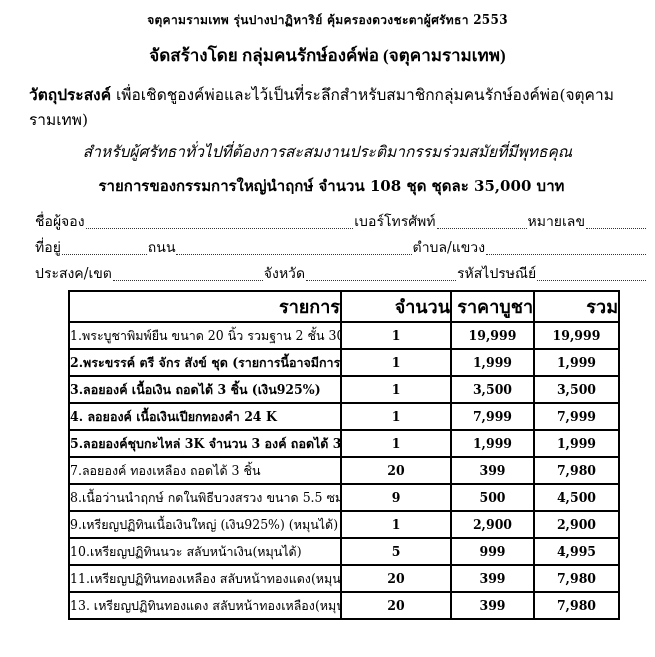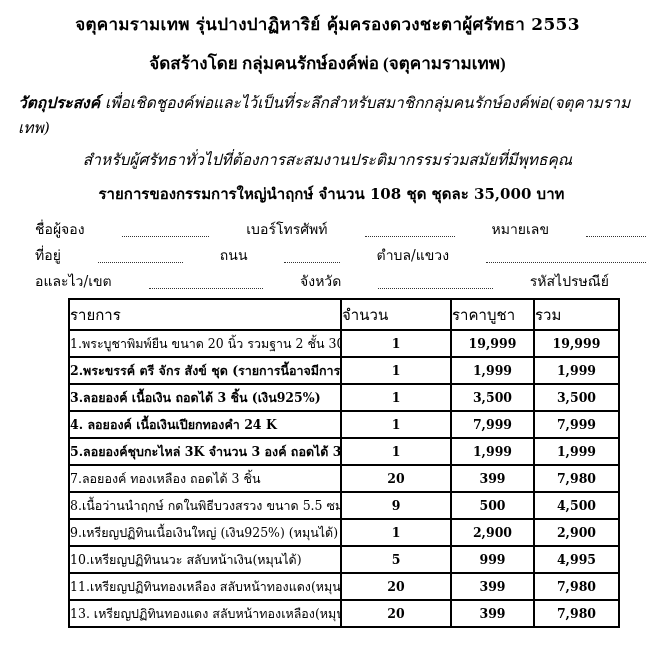--- a/index.html
+++ b/index.html
@@ -8,34 +8,33 @@
     width: 655px;
     height: 657px;
     background: #ffffff;
     color: #000;
     font-family: "DejaVu Serif", "Liberation Serif", serif;
     overflow: hidden;
   }
   .center { text-align: center; }
   .b { font-weight: bold; }
 
-  .title1 { padding-top: 10px; font-size: 17px; font-weight: bold; letter-spacing: .3px; }
+  .title1 { padding-top: 10px; font-size: 12px; font-weight: bold; letter-spacing: .3px; }
   .title2 { margin-top: 12px; font-size: 17px; font-weight: bold; font-family: Liberation Serif, serif; }
-  .purpose { margin-top: 14px; font-size: 15.5px; padding: 0 18px; font-style: italic; }
+  .purpose { margin-top: 14px; font-size: 15.5px; padding: 0 29px; }
   .purpose-2 { margin-top: 7px; font-size: 15.5px; font-style: italic; }
   .set-info { margin-top: 10px; font-size: 15px; font-weight: bold; padding-left: 8px; }
 
   .form-block { margin: 8px 8px 0 35px; }
   .frow {
     display: flex;
     align-items: flex-end;
     font-size: 14px;
     height: 26px;
     white-space: nowrap;
-    gap: 36px;
   }
   .dots {
     border-bottom: 1.5px dotted #333;
     margin: 0 1px 3px 1px;
     height: 10px;
   }
   .grow { flex: 1 1 auto; }
   .w60  { width: 60px; }
   .w85  { width: 85px; }
   .w90  { width: 90px; }
@@ -47,21 +46,21 @@
     table-layout: fixed;
     width: 550px;
     margin: 6px 0 0 68px;
   }
   table.order th, table.order td {
     border: 2px solid #000;
     padding: 0;
     overflow: hidden;
     white-space: nowrap;
   }
-  table.order th { height: 29px; font-size: 15px; font-weight: normal; text-align: left; }
+  table.order th { height: 29px; font-size: 18px; font-weight: bold; text-align: right; }
   col.c-item  { width: 272px; }
   col.c-qty   { width: 110px; }
   col.c-price { width: 83px; }
   col.c-total { width: 85px; }
   td.item-cell { font-size: 12.5px; padding-left: 4px; height: 25px; }
   td.num-cell  { font-size: 12.5px; font-weight: bold; text-align: center; }
   tr.bold-row td.item-cell { font-weight: bold; }
 </style>
 </head>
 <body>
@@ -88,21 +87,21 @@
     </div>
     <div class="frow">
       <span>ที่อยู่</span>
       <span class="dots w85"></span>
       <span>ถนน</span>
       <span class="dots grow"></span>
       <span>ตำบล/แขวง</span>
       <span class="dots w160"></span>
     </div>
     <div class="frow">
-      <span>อและไว/เขต</span>
+      <span>ประสงค/เขต</span>
       <span class="dots w150"></span>
       <span>จังหวัด</span>
       <span class="dots w150"></span>
       <span>รหัสไปรษณีย์</span>
       <span class="dots grow"></span>
     </div>
   </div>
 
   <table class="order">
     <colgroup>

